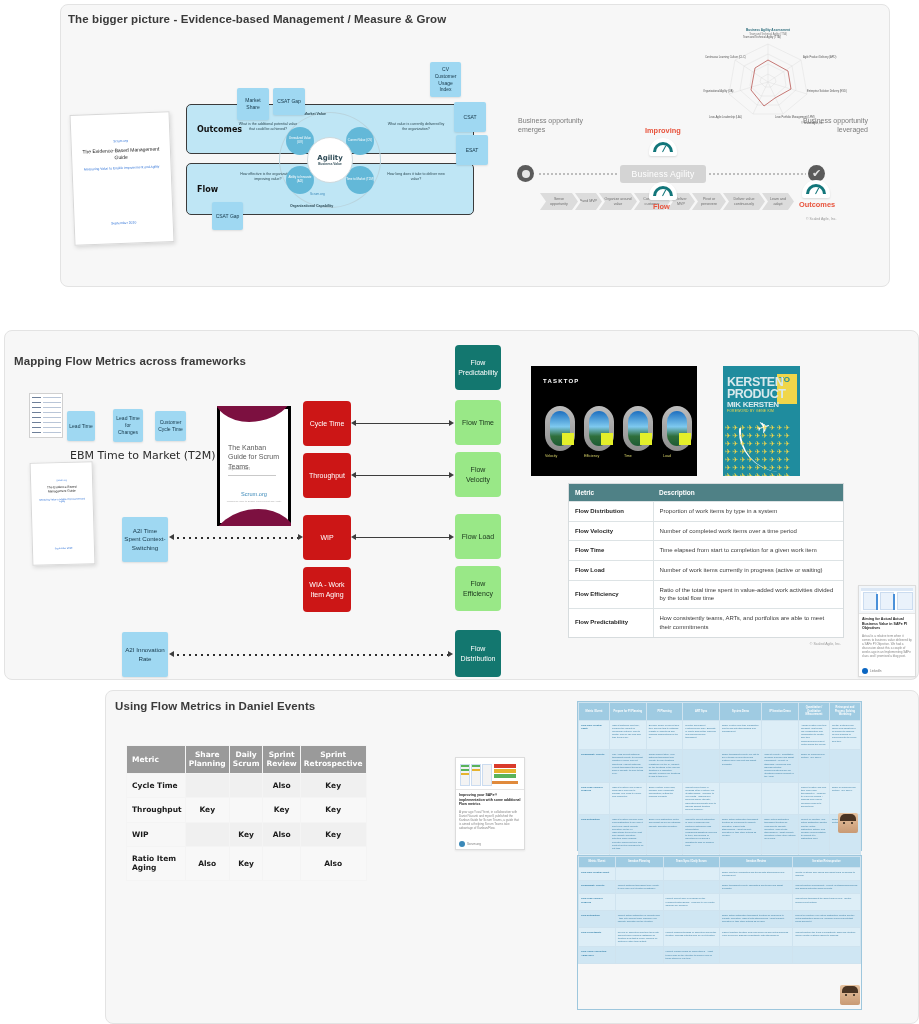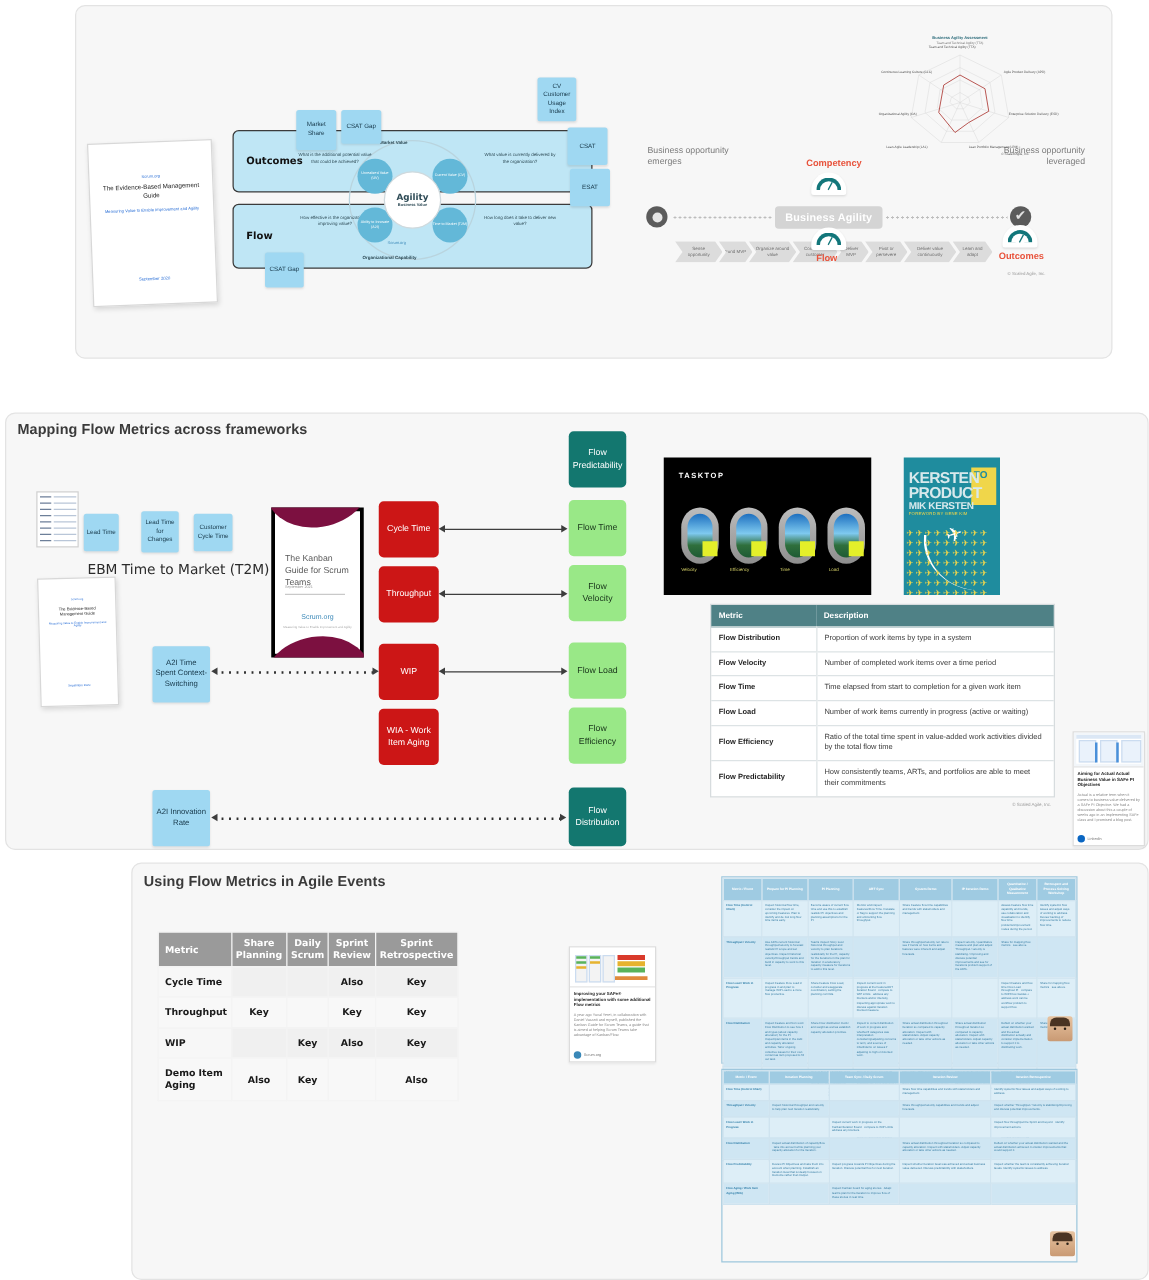--- a/index.html
+++ b/index.html
@@ -88,21 +88,21 @@
     font-size:5px; color:#17384a; line-height:1.35; padding:2px;
     box-shadow: 0 1px 2px rgba(0,0,0,.10);
   }
   .sticky.lg { font-size:6.2px; }
 
   
   #safe-block { position:absolute; left:512px; top:30px; width:360px; height:200px; }
   .safe-endpoint-label { position:absolute; font-size:7px; color:#7b7b7b; line-height:1.35; }
   #safe-bar {
     position:absolute; left:108px; top:135px; width:86px; height:18px; border-radius:3px;
-    background:#d4d4d4; color:#ffffff; font-size:8.6px; font-weight:bold;
+    background:#d4d4d4; color:#ffffff; font-size:8.6px; font-weight:normal;
     display:flex; align-items:center; justify-content:center; letter-spacing:.2px;
   }
   .safe-dots { position:absolute; top:143px; height:2px;
     background-image: radial-gradient(circle, #bdbdbd 1px, transparent 1px);
     background-size: 4px 2px; }
   .safe-node {
     position:absolute; width:17px; height:17px; border-radius:50%;
     background:#5b5b5b; display:flex; align-items:center; justify-content:center;
   }
   .safe-node .inner { width:8px; height:8px; border-radius:50%; background:#e6e6e6; }
@@ -122,21 +122,21 @@
   .safe-credit { position:absolute; font-size:3.5px; color:#9a9a9a; }
 
   
   #radar { position:absolute; left:703px; top:26px; width:130px; height:100px; }
   #radar .rtitle { position:absolute; left:50%; transform:translateX(-50%); top:2px; font-size:3.2px; color:#2b6b7a; font-weight:bold; white-space:nowrap; }
   #radar .rsub { position:absolute; left:50%; transform:translateX(-50%); top:7px; font-size:2.6px; color:#777; white-space:nowrap;}
   .rlabel { position:absolute; font-size:2.6px; color:#555; white-space:nowrap; }
 
   
   #frame-2 { left: 4px; top: 330px; width: 915px; height: 350px; }
-  #frame-2-title { left: 14px; top: 338px; }
+  #frame-2-title { left: 14px; top: 355px; }
 
   .docthumb {
     position:absolute; background:#ffffff; border:1px solid #d0d0d0; overflow:hidden;
   }
   .docthumb .line { position:absolute; height:1.4px; background:#b9c6d8; }
   .docthumb .line.dark { background:#6d7f99; }
 
   .boxmetric {
     position:absolute; border-radius:4px; display:flex; align-items:center;
     justify-content:center; text-align:center; color:#ffffff; font-size:7px; line-height:1.35; padding:3px;
@@ -258,20 +258,21 @@
     background:linear-gradient(#e7c3a0,#c99a74); }
   .avatar .hair { position:absolute; left:2px; top:1px; right:2px; height:7px; background:#4a3423; border-radius:5px 5px 0 0;}
   .avatar .eye { position:absolute; width:2px; height:2px; background:#2a2017; border-radius:50%; top:9px;}
 </style>
 </head>
 <body>
 
 <div id="root">
 
   <div class="frame" id="frame-1"></div>
+  <div class="frame-title" id="frame-1-title">The bigger picture - Evidence-based Management / Measure &amp; Grow</div>
 
   <div class="paper" id="ebm-doc-1">
     <div class="paper-inner">
       <div class="paper-link">Scrum.org</div>
       <div class="paper-h1">The Evidence-Based Management Guide</div>
       <div class="paper-sub">Measuring Value to Enable Improvement and Agility</div>
       <div class="paper-date">September 2020</div>
     </div>
   </div>
 
@@ -335,21 +336,21 @@
     <div class="chevron" style="left:155px; top:163px; width:28px;">Deliver MVP</div>
     <div class="chevron" style="left:180px; top:163px; width:34px;">Pivot or persevere</div>
     <div class="chevron" style="left:211px; top:163px; width:42px;">Deliver value continuously</div>
     <div class="chevron" style="left:250px; top:163px; width:32px;">Learn and adapt</div>
 
     <div class="gauge" style="left:137px; top:108px;">
       <div class="body"></div>
         <div class="arc"></div>
         <div class="needle"></div>
     </div>
-    <div class="gauge-caption" style="left:133px; top:96px;">Competency</div>
+    <div class="gauge-caption" style="left:133px; top:96px;">Improving</div>
 
     <div class="gauge" style="left:137px; top:152px;">
       <div class="body"></div>
         <div class="arc"></div>
         <div class="needle"></div>
     </div>
     <div class="gauge-caption" style="left:141px; top:172px;">Flow</div>
 
     <div class="gauge" style="left:290px; top:150px;">
       <div class="body"></div>
@@ -561,21 +562,21 @@
     </div>
     <div class="ctitle" style="top:31px; font-size:3.6px;">Aiming for Actual Actual Business Value in SAFe PI Objectives</div>
     <div class="cbody" style="top:48px; font-size:3px;">Actual is a relative term when it comes to business value delivered by a SAFe PI Objective. We had a discussion about this a couple of weeks ago in an Implementing SAFe class and I promised a blog post.</div>
     <div class="cfoot" style="font-size:3px;">
       <span class="dot"></span>
       <span>LinkedIn</span>
     </div>
   </div>
 
   <div class="frame" id="frame-3"></div>
-  <div class="frame-title" id="frame-3-title">Using Flow Metrics in Agile Events</div>
+  <div class="frame-title" id="frame-3-title">Using Flow Metrics in Daniel Events</div>
 
   <div id="events-table">
     <table>
       <thead>
         <tr>
           <th>Metric</th>
           <th>Share Planning</th>
           <th>Daily Scrum</th>
           <th>Sprint Review</th>
           <th>Sprint Retrospective</th>
@@ -597,21 +598,21 @@
           <td>Key</td>
         </tr>
         <tr>
           <td>WIP</td>
           <td></td>
           <td>Key</td>
           <td>Also</td>
           <td>Key</td>
         </tr>
         <tr class="alt">
-          <td>Demo Item Aging</td>
+          <td>Ratio Item Aging</td>
           <td>Also</td>
           <td>Key</td>
           <td></td>
           <td>Also</td>
         </tr>
       </tbody>
     </table>
   </div>
 
   <div class="licard" id="scrum-card">

